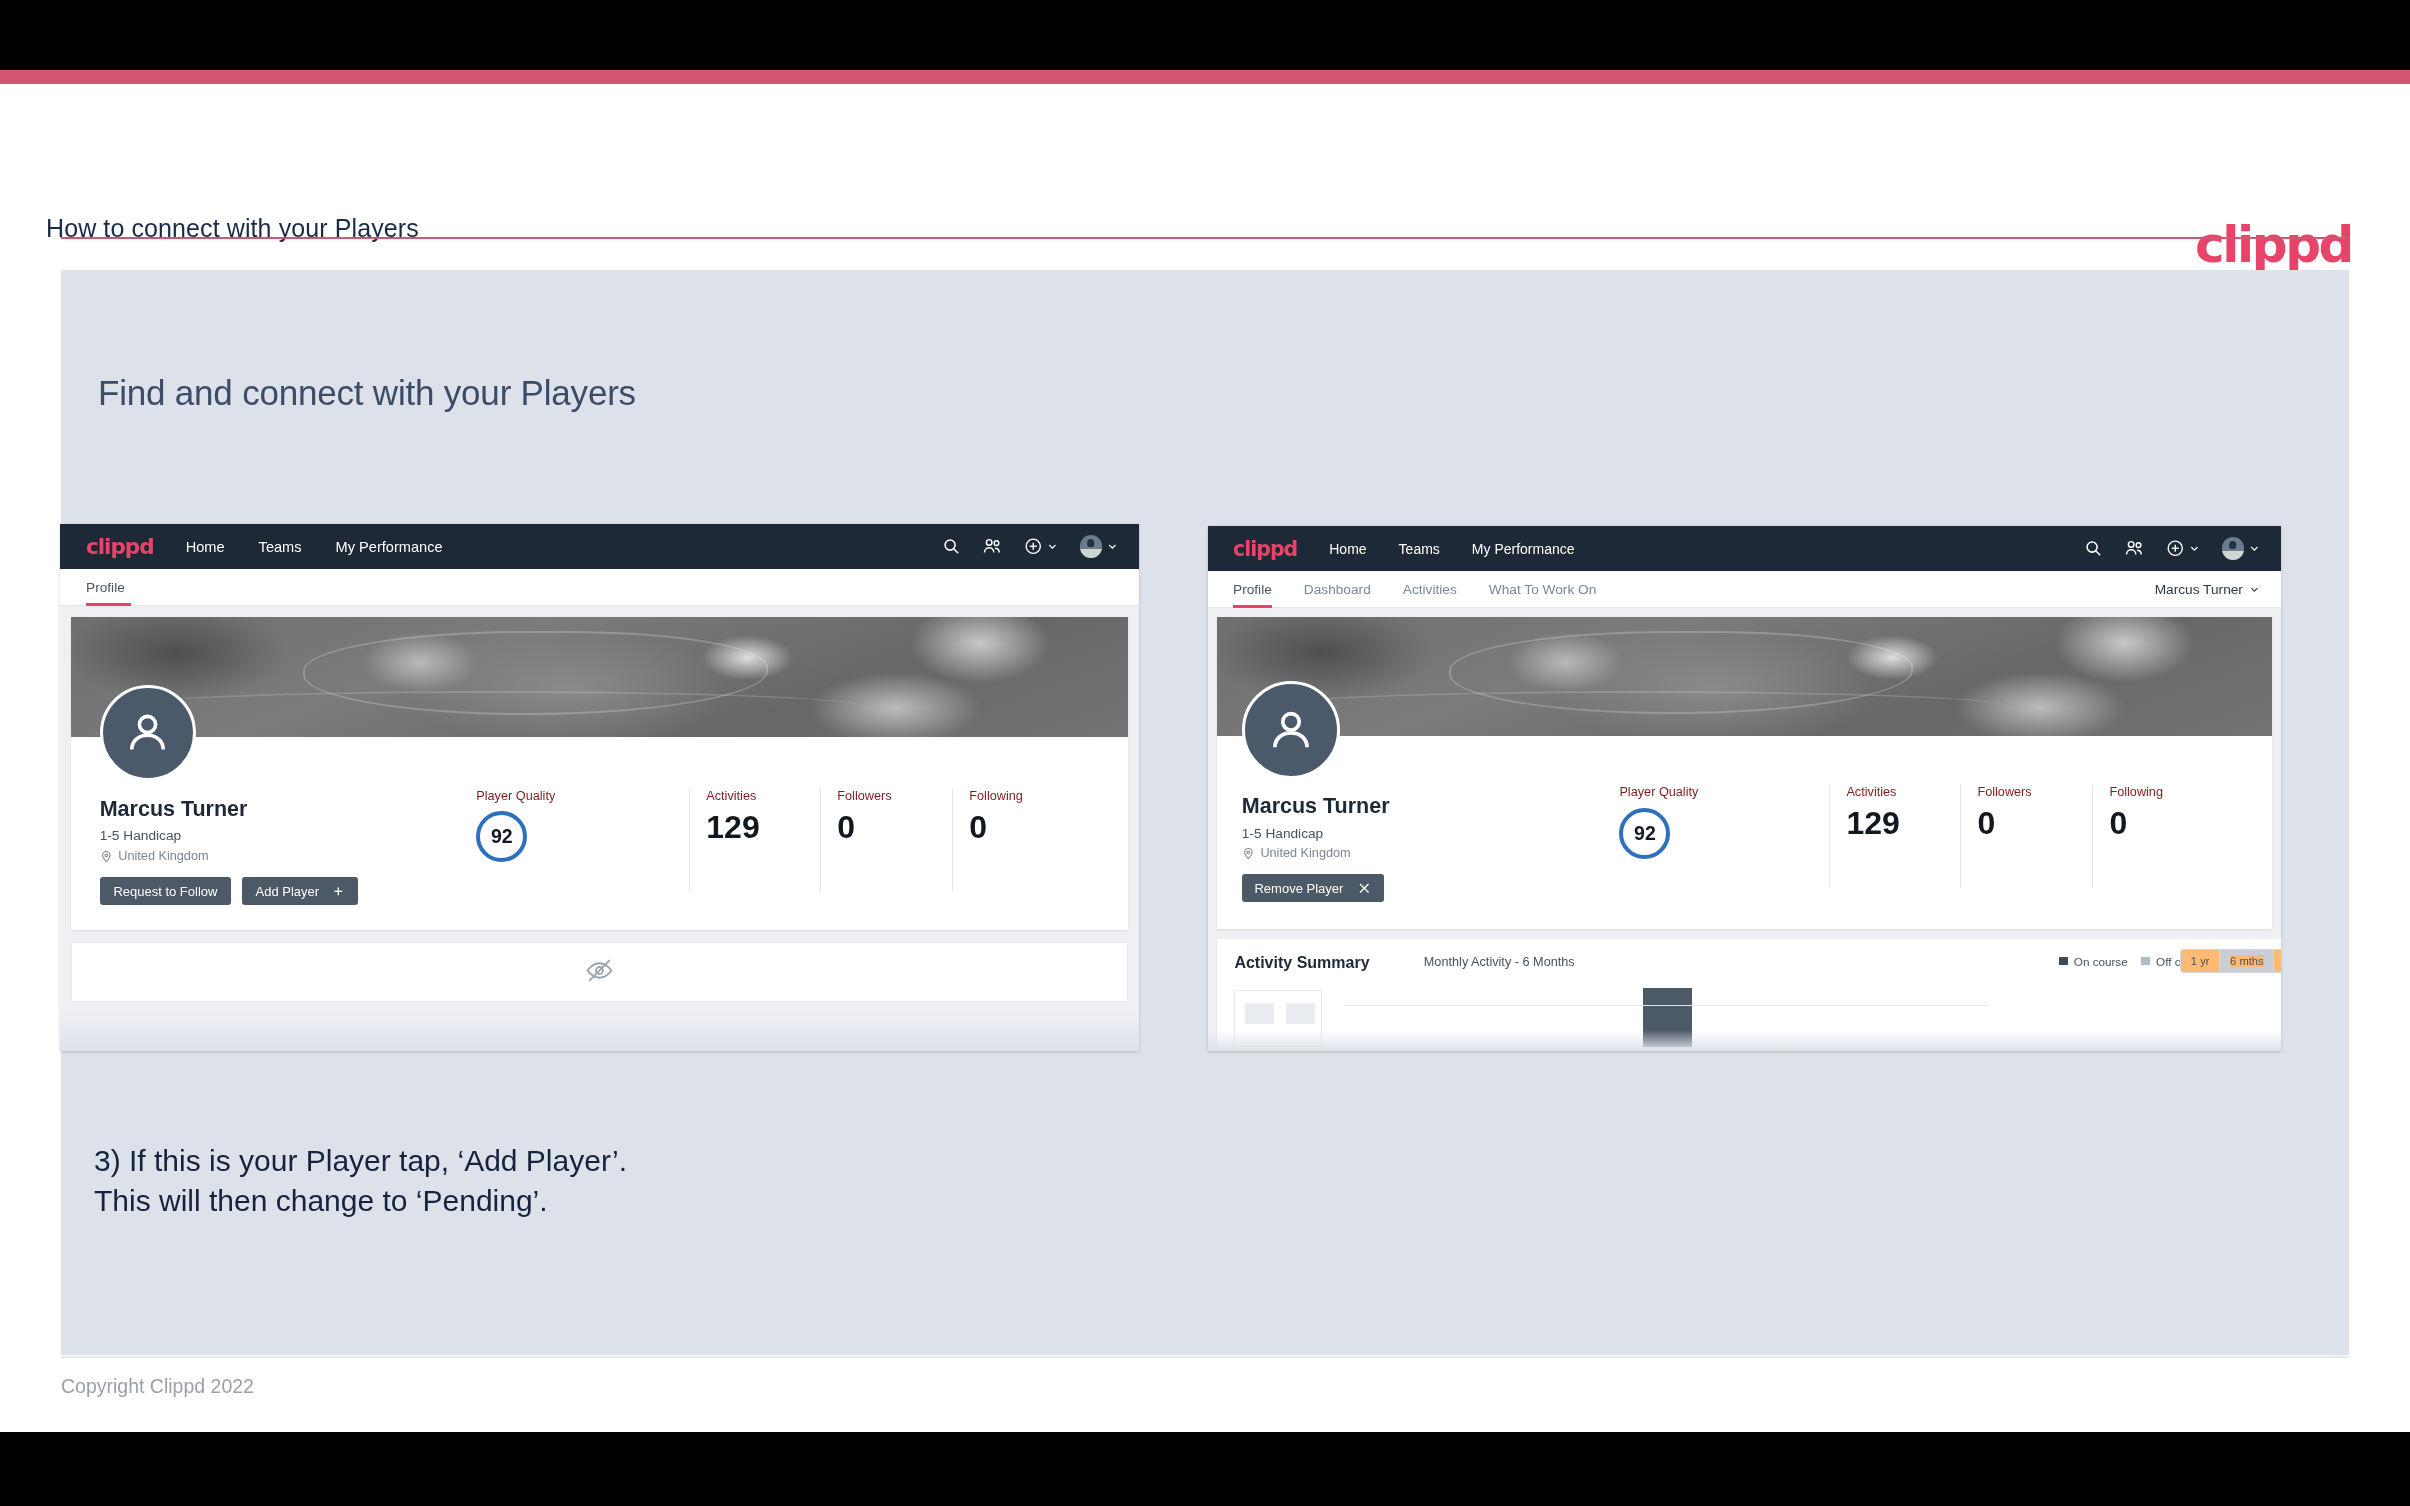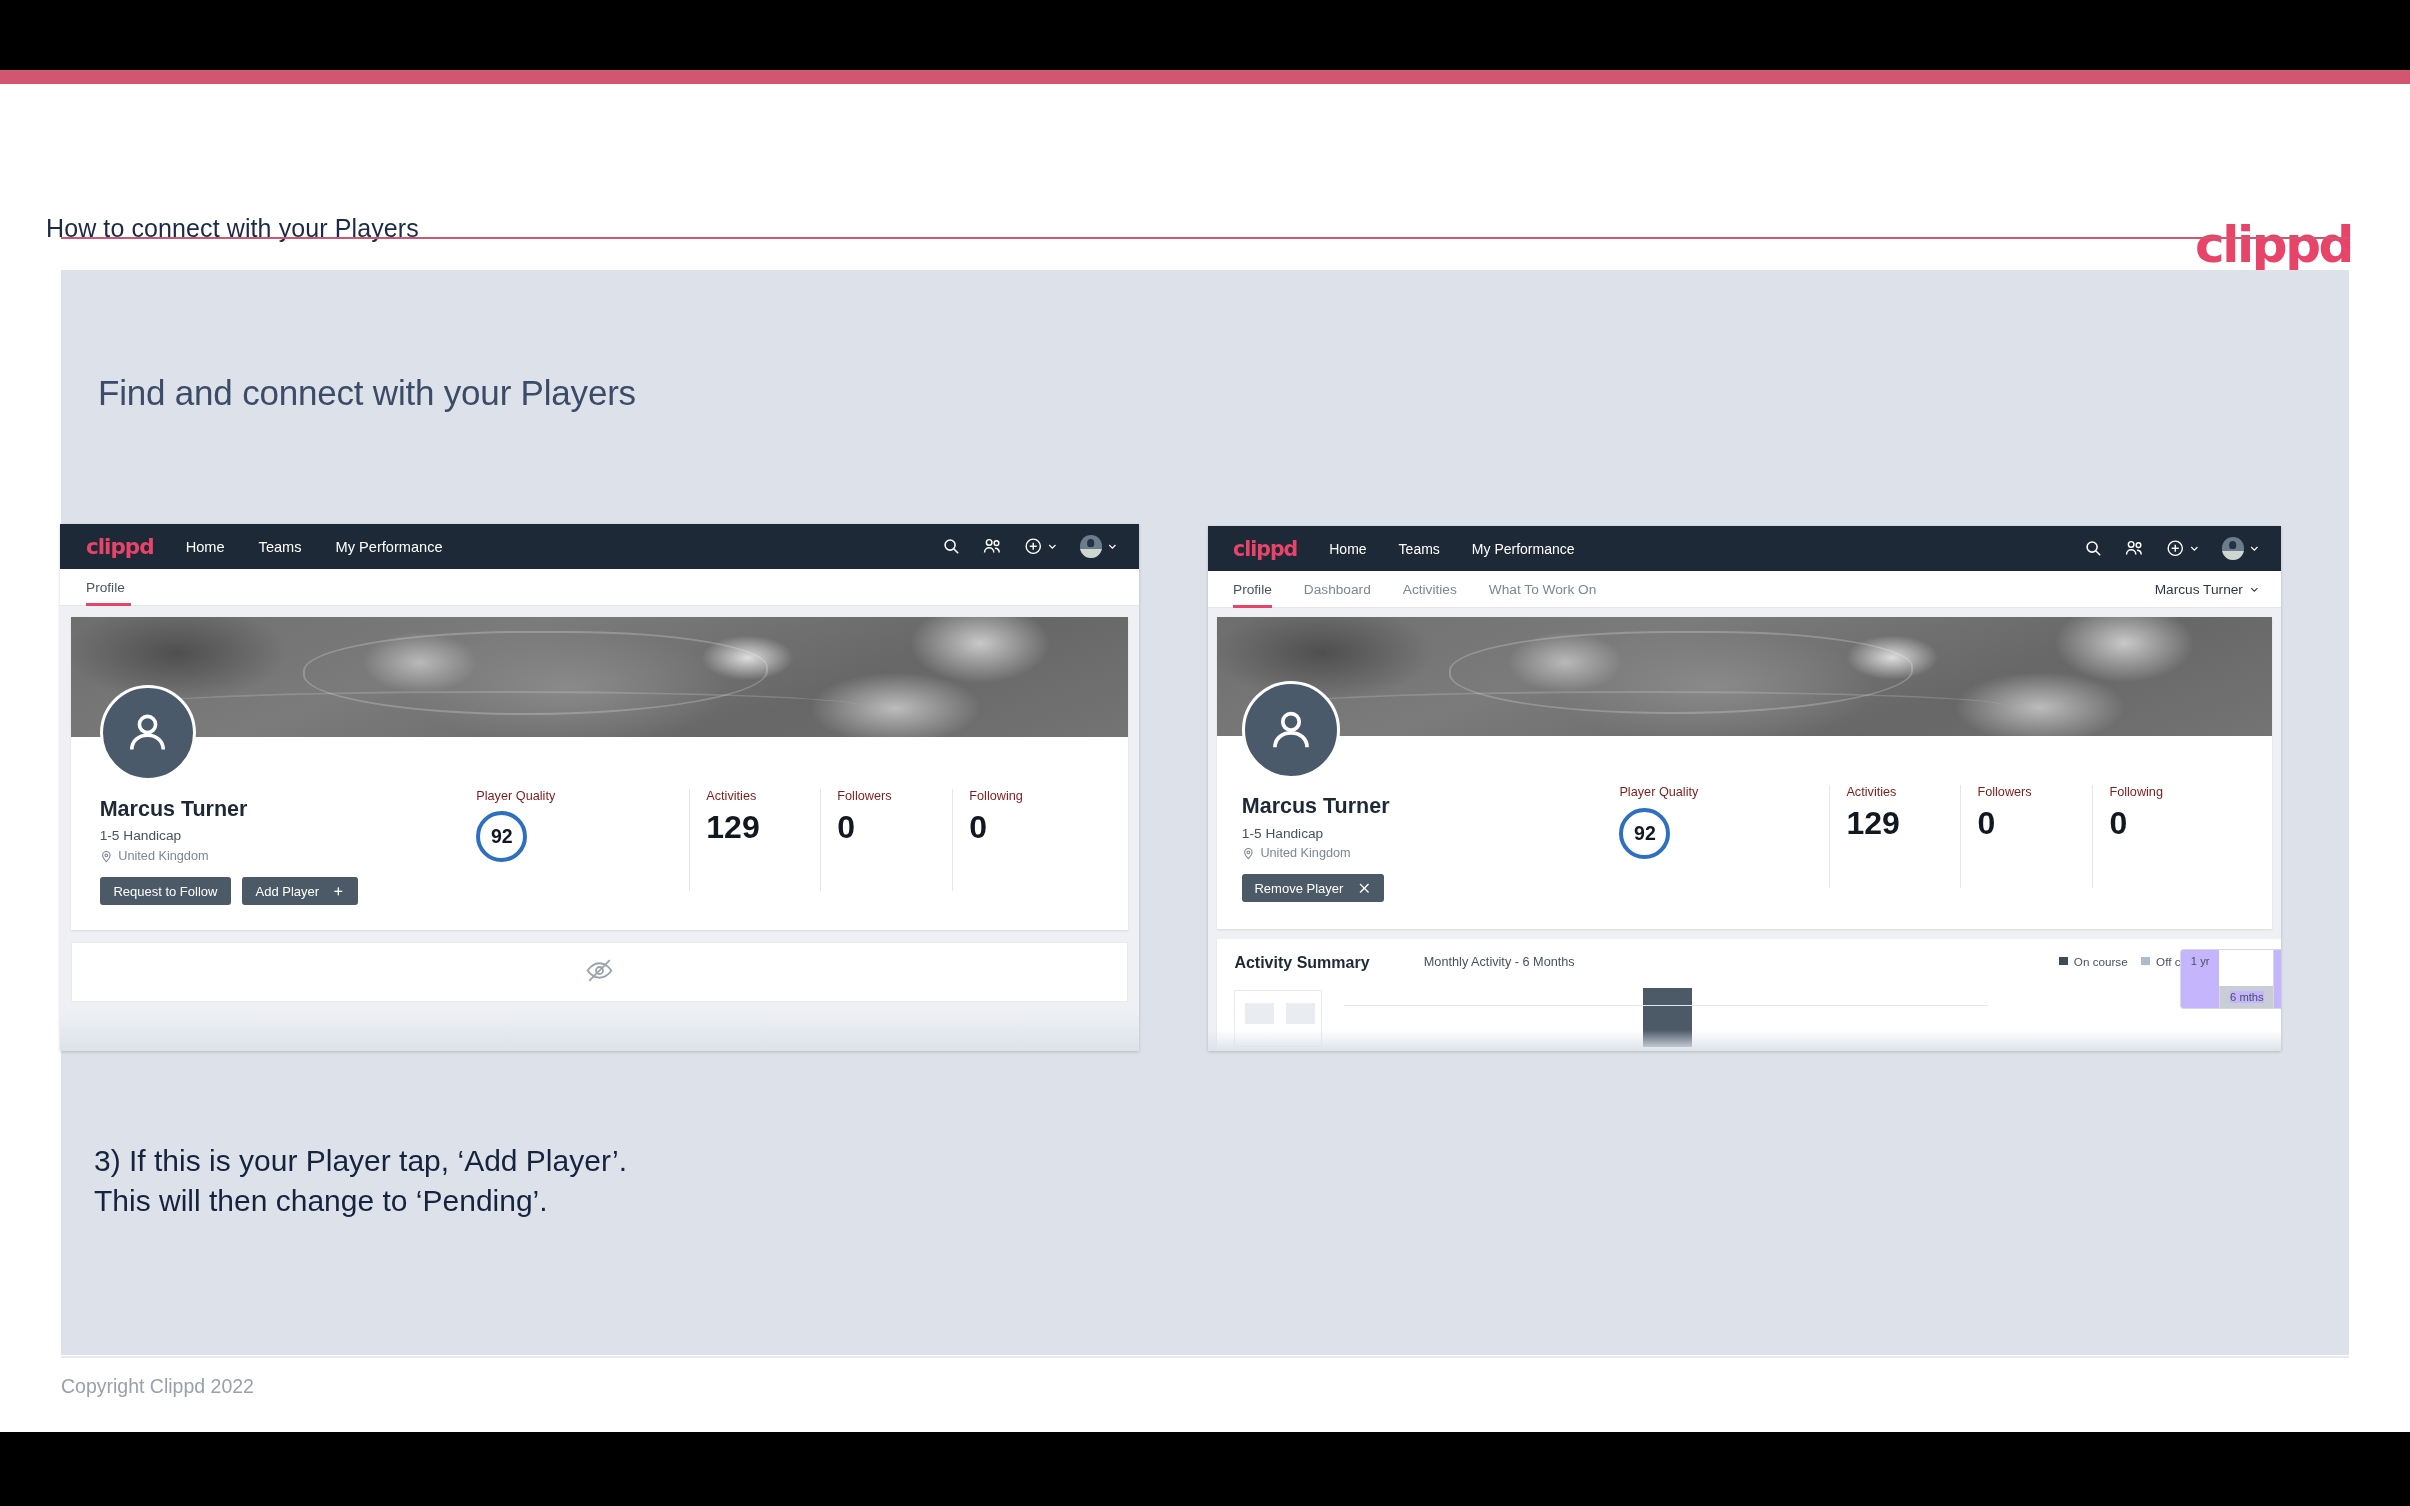--- a/index.html
+++ b/index.html
@@ -70,21 +70,21 @@
   .ring { position:relative; border-radius:50%; display:flex; align-items:center; justify-content:center; color:#111820; font-weight:bold; }
 
   .hidden-card { position:absolute; background:#ffffff; border:1px solid #e8eaee; display:flex; align-items:center; justify-content:center; }
   .eye-slash { color:#9aa3ad; }
   .actsum-title { color:#1d2936; font-weight:bold; }
   .actsum-sub { color:#46525f; }
   .legend { display:flex; align-items:center; }
   .legend .item { display:flex; align-items:center; color:#46525f; }
   .legend .sw { display:inline-block; }
   .seg { display:flex; border:1px solid #d6dae0; border-radius:2.9px; overflow:hidden; }
-  .seg span { color:#46525f; background:#c4b5fd; }
+  .seg span { color:#46525f; background:#fdba74; }
   .seg span.on { background:#c9ced6; }
   .seg span + span { border-left:1px solid #d6dae0; }
   .mini-bar { position:absolute; background:#4c5966; }
   .mini-ghost { position:absolute; background:#e9ecf0; }
   .mini-card { position:absolute; background:#ffffff; border:1px solid #e8eaee; }
 
   .caption { position:absolute; color:#16233f; line-height:1.32; }
 
   .footer { position:absolute; left:61px; top:1375px; font-size:19.5px; color:#9aa1ab; }
   .footer-rule { position:absolute; left:61px; top:1356px; width:2288px; height:2px; background:#e7e9ee; }
@@ -373,21 +373,21 @@
             <span class="item" style="gap:5.9px;">
               <i class="sw" style="width:8.8px;height:8.8px;background:#aebbca;"></i>
               <span>Off course</span>
             </span>
           </div>
 
           <div class="seg" style="position:absolute; right:15.6px; top:9.8px; font-size:11.2px;">
             <span style="padding:4.9px 9.8px;">
               <span>1 yr</span>
             </span>
-            <span class="on" style="padding:4.9px 9.8px;margin-top:36px;">
+            <span class="on" style="padding:4.9px 9.8px;">
               <span>6 mths</span>
             </span>
             <span style="padding:4.9px 9.8px;">
               <span>3 mths</span>
             </span>
             <span style="padding:4.9px 9.8px;">
               <span>1 mth</span>
             </span>
           </div>
 

